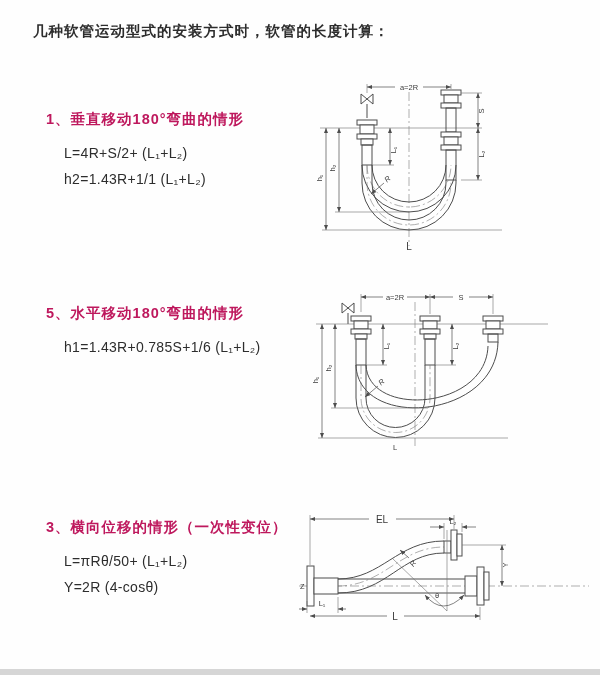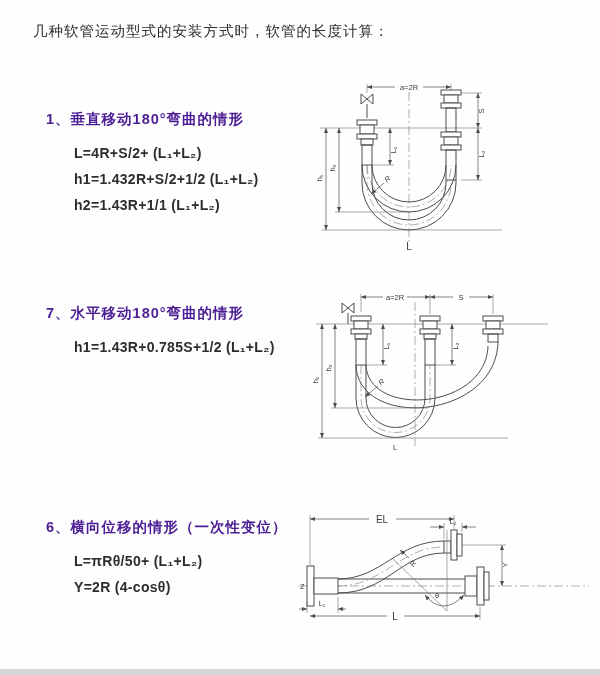--- a/index.html
+++ b/index.html
@@ -2,26 +2,26 @@
 <html><head>
 <meta charset="utf-8">
 <style>
   html,body { margin:0; padding:0; background:#ffffff; }
   .page {
     position:relative; width:600px; height:675px; background:#fefefe;
     font-family:"Liberation Sans","DejaVu Sans",sans-serif; overflow:hidden;
   }
   .title {
     position:absolute; left:33px; top:22px;
-    font-size:14.5px; font-weight:normal; color:#2d2d2d; letter-spacing:1px;
+    font-size:14.5px; font-weight:bold; color:#2d2d2d; letter-spacing:1px;
     white-space:nowrap;
   }
   .section { position:absolute; left:46px; }
-  .heading { font-size:14.5px; font-weight:bold; color:#4c1d95; letter-spacing:1px; margin:0 0 11px 0; white-space:nowrap; }
-  .formula { font-size:14px; font-weight:bold; color:#2d2d2d; line-height:26px; margin-left:28px; white-space:nowrap; letter-spacing:0.3px; }
+  .heading { font-size:14.5px; font-weight:bold; color:#be185d; letter-spacing:1px; margin:0 0 11px 0; white-space:nowrap; }
+  .formula { font-size:14px; font-weight:normal; color:#2d2d2d; line-height:26px; margin-left:18px; white-space:nowrap; letter-spacing:0.3px; }
   .diag { position:absolute; }
   .diag svg { display:block; }
   .ln   { stroke:#4d4d4d; stroke-width:1; fill:none; }
   .fl   { stroke:#4d4d4d; stroke-width:1; fill:#fefefe; }
   .thin { stroke:#6e6e6e; stroke-width:0.6; fill:none; }
   .cl   { stroke:#787878; stroke-width:0.6; fill:none; stroke-dasharray:9 3 2 3; }
   .dim  { stroke:#4d4d4d; stroke-width:0.7; fill:none; }
   .dt   { font-size:7.5px; fill:#3a3a3a; font-family:"Liberation Sans",sans-serif; }
   .dtb  { font-size:10px; fill:#3a3a3a; font-family:"Liberation Sans",sans-serif; }
   .scan-edge { position:absolute; left:0; bottom:0; width:600px; height:6px; background:#d6d6d6; }
@@ -29,31 +29,30 @@
 </head>
 <body>
 
 <div class="page">
 
   <div class="title">几种软管运动型式的安装方式时，软管的长度计算：</div>
 
   <div class="section" style="top:110px">
     <div class="heading">1、垂直移动180°弯曲的情形</div>
     <div class="formula">L=4R+S/2+ (L₁+L₂)</div>
-    <div class="formula">h1=1.432R+S/2+1/2 (L₁+L₂)</div>
     <div class="formula">h2=1.43R+1/1 (L₁+L₂)</div>
   </div>
 
   <div class="section" style="top:304px">
-    <div class="heading">7、水平移动180°弯曲的情形</div>
-    <div class="formula">h1=1.43R+0.785S+1/2 (L₁+L₂)</div>
+    <div class="heading">5、水平移动180°弯曲的情形</div>
+    <div class="formula">h1=1.43R+0.785S+1/6 (L₁+L₂)</div>
   </div>
 
   <div class="section" style="top:518px">
-    <div class="heading">6、横向位移的情形（一次性变位）</div>
+    <div class="heading">3、横向位移的情形（一次性变位）</div>
     <div class="formula">L=πRθ/50+ (L₁+L₂)</div>
     <div class="formula">Y=2R (4-cosθ)</div>
   </div>
 
   <div class="diag" style="left:312px; top:70px">
     <svg width="285" height="185" viewBox="0 0 285 185">
       <defs>
         <marker id="ar1" markerWidth="8" markerHeight="6" refX="7.5" refY="3" orient="auto-start-reverse">
           <path d="M0,0 L7.5,3 L0,6 Z" fill="#4d4d4d"></path>
         </marker>

